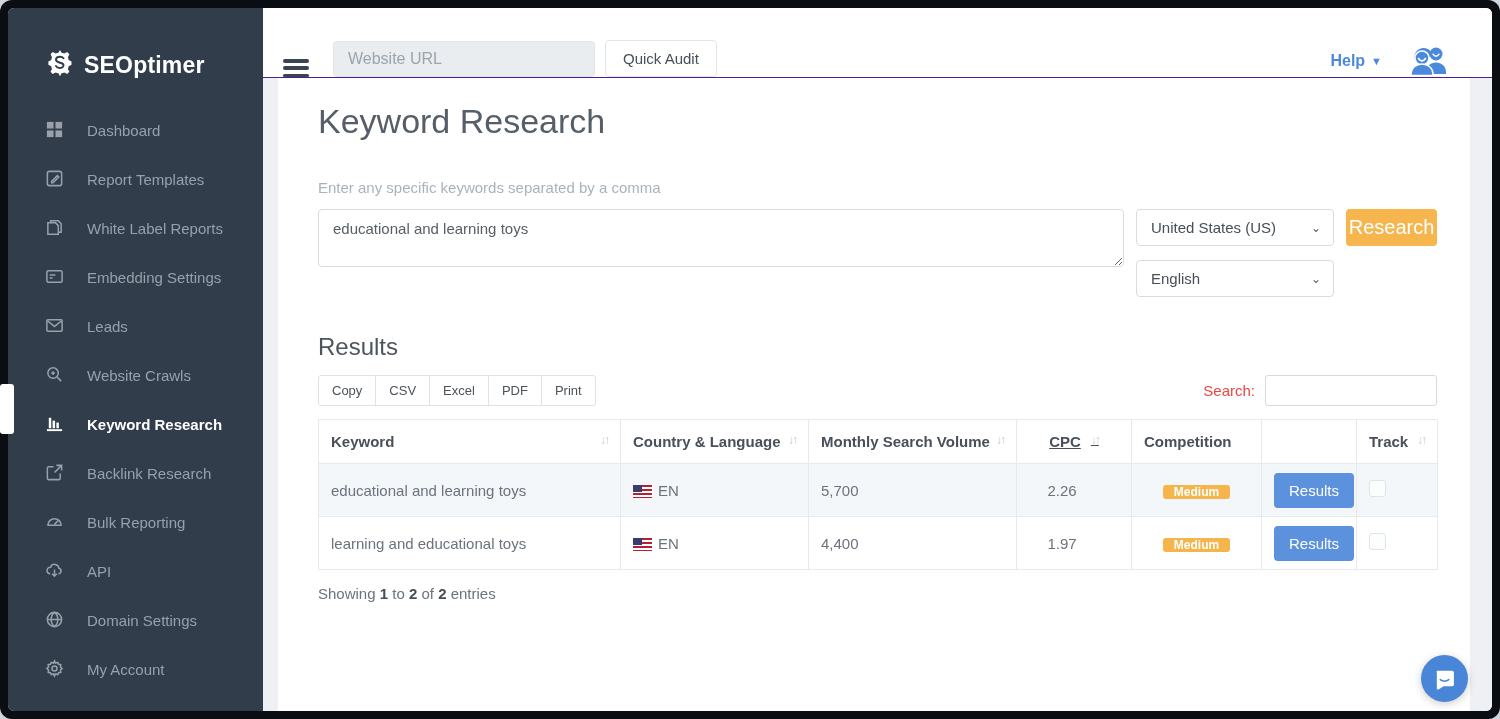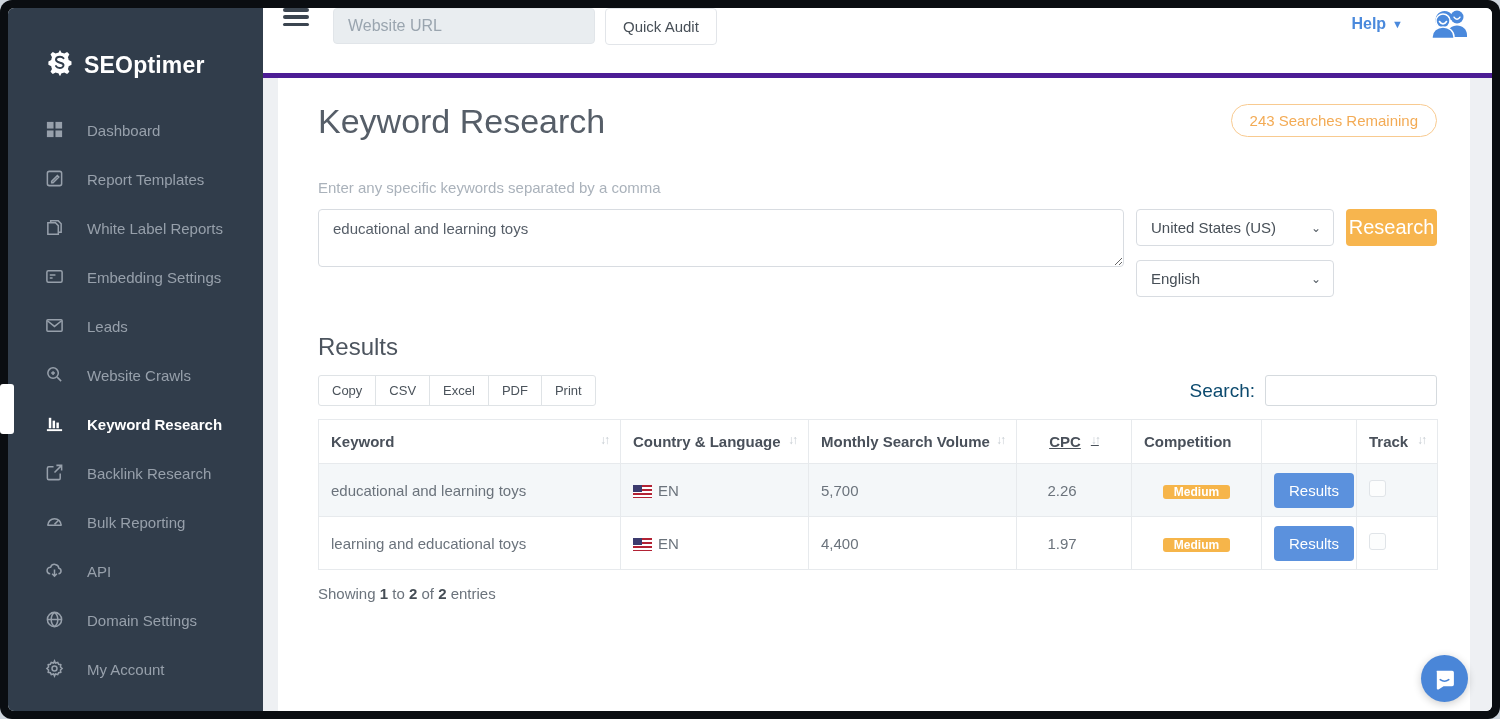--- a/index.html
+++ b/index.html
@@ -13,21 +13,21 @@
   .logo-text { color:#ffffff; font-size:23px; font-weight:bold; letter-spacing:.2px; }
   .nav { margin-top:6px; }
   .nav-item { display:flex; align-items:center; gap:23px; height:49px; padding-left:37px; color:#97a0ab; font-size:15px; cursor:pointer; }
   .nav-item svg { width:19px; height:19px; stroke:#97a0ab; fill:none; stroke-width:1.6; flex-shrink:0; }
   .nav-item.active { color:#ffffff; font-weight:bold; }
   .nav-item.active svg { stroke:#ffffff; }
   .active-indicator { position:absolute; left:0; top:384px; width:14px; height:50px; background:#ffffff; border-radius:3px; }
 
   
   .main { flex:1; display:flex; flex-direction:column; min-width:0; }
-  .topbar { height:70px; background:#ffffff; display:flex; align-items:flex-start; padding:0 21px 0 20px; flex-shrink:0; border-bottom:5px solid #4c1d95; }
+  .topbar { height:70px; background:#ffffff; display:flex; align-items:flex-end; padding:0 42px 0 20px; flex-shrink:0; border-bottom:1px solid #4c1d95; }
   .hamburger { width:26px; height:18px; display:flex; flex-direction:column; justify-content:space-between; cursor:pointer; }
   .hamburger span { display:block; height:3.5px; background:#3b4550; border-radius:2px; }
   .url-input { margin-left:24px; width:262px; height:36px; background:#e9edf0; border:1px solid #e1e5e9; border-radius:4px; padding:0 14px; font-size:16px; color:#4a525a; font-family:inherit; }
   .url-input::placeholder { color:#9aa5af; }
   .quick-audit { margin-left:10px; height:37px; padding:0 17px; background:#ffffff; border:1px solid #e2e5e9; border-radius:4px; font-size:15px; color:#474f57; font-family:inherit; cursor:pointer; }
   .topbar-right { margin-left:auto; display:flex; align-items:center; gap:26px; }
   .help { color:#4a89dc; font-size:16px; font-weight:bold; cursor:pointer; display:flex; align-items:center; gap:6px; }
   .help .caret { font-size:11px; }
   .users-icon { cursor:pointer; display:flex; }
 
@@ -52,21 +52,21 @@
   .select-box .chev { color:#555d65; font-size:12px; }
   .research-btn { width:91px; height:37px; background:#f7b54e; border:none; border-radius:4px; color:#ffffff; font-size:20px; font-family:inherit; cursor:pointer; flex-shrink:0; }
 
   .results-heading { margin-top:36px; font-size:24px; color:#4c545e; font-weight:normal; }
   .toolbar-row { display:flex; align-items:center; justify-content:space-between; margin-top:14px; }
   .export-group { display:flex; }
   .export-btn { height:31px; padding:0 13px; background:#fff; border:1px solid #dfe3e6; font-size:13px; color:#4b535b; font-family:inherit; cursor:pointer; margin-left:-1px; }
   .export-btn:first-child { border-radius:3px 0 0 3px; margin-left:0; }
   .export-btn:last-child { border-radius:0 3px 3px 0; }
   .search-wrap { display:flex; align-items:center; gap:10px; }
-  .search-label { font-size:19px; color:#0c4a6e;margin-left:34px; }
+  .search-label { font-size:15px; color:#ef4444;margin-left:34px; }
   .table-search { width:172px; height:31px; border:1px solid #d5dade; border-radius:3px; padding:0 8px; font-size:14px; color:#474f57; font-family:inherit; }
 
   table { border-collapse:collapse; width:100%; margin-top:13px; table-layout:fixed; }
   th, td { border:1px solid #e7eaed; font-size:15px; }
   th { color:#49505a; font-weight:bold; text-align:left; padding:13px 12px; vertical-align:top; }
   td { color:#6b737c; padding:8px 12px; height:53px; }
   tr.stripe td { background:#f4f7f9; }
   .th-inner { display:flex; justify-content:space-between; gap:4px; }
   .sort { color:#c6ccd2; font-size:12px; letter-spacing:-2px; white-space:nowrap; flex-shrink:0; }
   .col-kw { width:302px; } .col-cl { width:188px; } .col-vol { width:208px; }
@@ -223,21 +223,20 @@
             </svg>
           </div>
         </div>
       </div>
 
       <div class="body-area">
         <div class="card">
 
           <div class="title-row">
             <h1 class="page-title">Keyword Research</h1>
-            <div class="searches-badge">243 Searches Remaining</div>
           </div>
 
 
           <div class="form-label">Enter any specific keywords separated by a comma</div>
           <div class="form-row">
             <textarea class="kw-textarea" style="">educational and learning toys</textarea>
             <div class="right-col">
               <div class="select-box">
                 <span>United States (US)</span>
                 <span class="chev">⌄</span>

